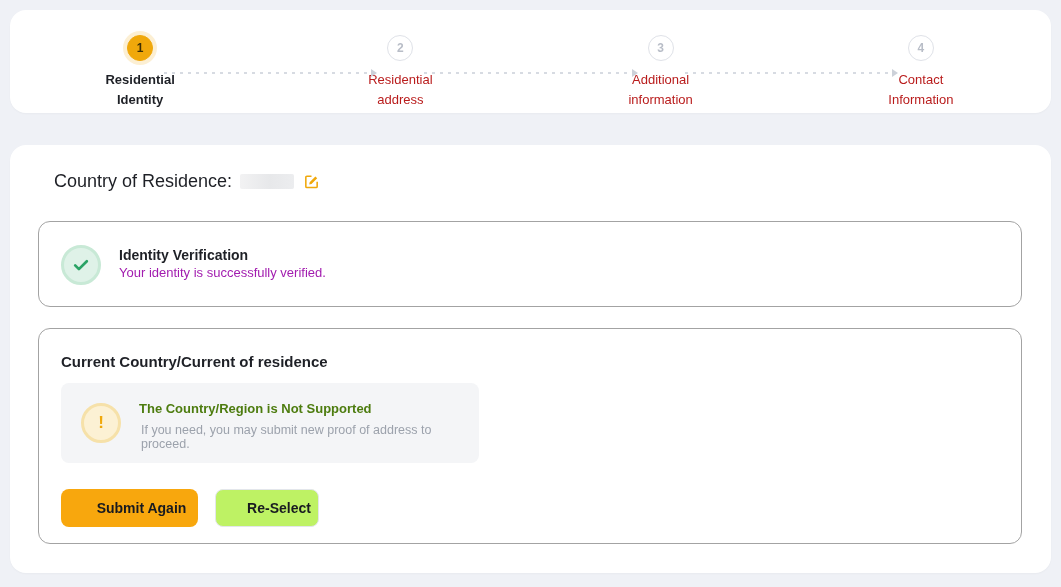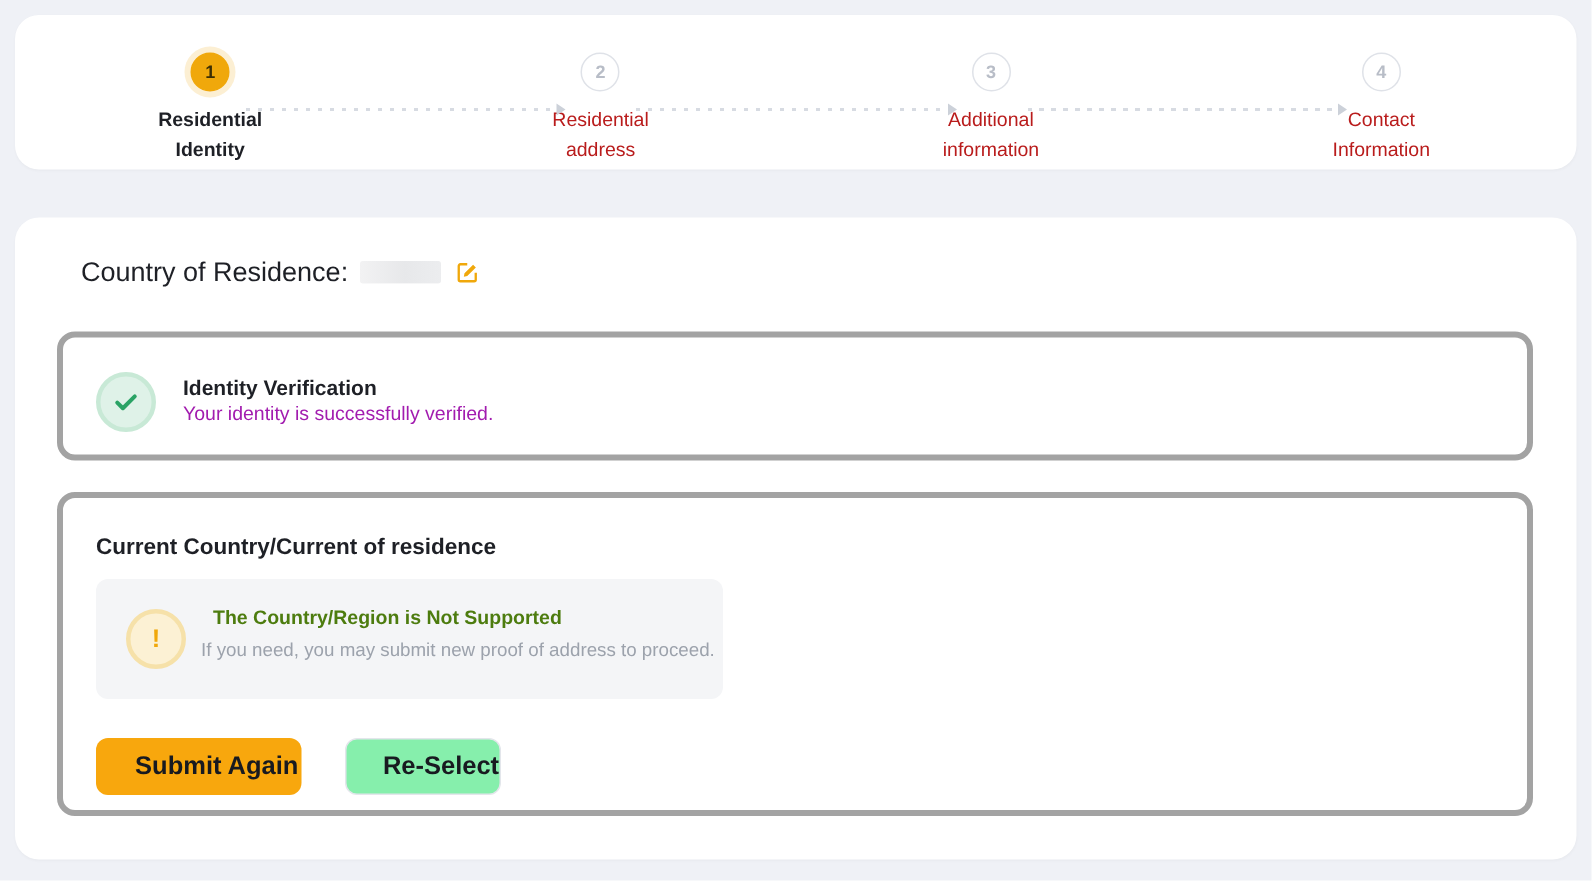--- a/index.html
+++ b/index.html
@@ -70,21 +70,21 @@
     background-color: #e9eaec;
   }
   .edit-btn {
     margin-left: 8px; width: 18px; height: 18px;
     display: inline-flex; align-items: center; justify-content: center;
     cursor: pointer; background: none; border: none; padding: 0;
   }
 
   .section {
     position: absolute; left: 28px; width: 984px;
-    border: 4px solid #a3a3a3; border-radius: 12px; background: #ffffff;
+    border: 1px solid #a3a3a3; border-radius: 12px; background: #ffffff;
   }
   .section-identity { top: 76px; height: 86px; }
   .section-residence { top: 183px; height: 216px; }
 
   .status-circle {
     position: absolute; left: 22px; top: 23px;
     width: 40px; height: 40px; border-radius: 50%;
     background: #dff2e8; border: 3px solid #c8e9d6;
     display: flex; align-items: center; justify-content: center;
   }
@@ -99,32 +99,32 @@
     background: #f4f5f7; border-radius: 8px;
   }
   .warn-circle {
     position: absolute; left: 20px; top: 20px;
     width: 40px; height: 40px; border-radius: 50%;
     background: #fcf1d4; border: 3px solid #f6e1a9;
     display: flex; align-items: center; justify-content: center;
     font-size: 17px; font-weight: 800; color: #f0a80b;
   }
   .warn-title { position: absolute; left: 78px; top: 18px; font-size: 13px; font-weight: 700; color: #4d7c0f; }
-  .warn-subtitle { position: absolute; left: 70px; top: 40px; font-size: 12.5px; color: #9ca2ac; }
+  .warn-subtitle { position: absolute; left: 80px; top: 40px; font-size: 12.5px; color: #9ca2ac; }
 
   .btn {
     position: absolute; top: 160px; height: 38px;
     border-radius: 8px; font-family: inherit;
-    font-size: 17px; font-weight: 700; color: #181a20;
+    font-size: 14px; font-weight: 700; color: #181a20;
     display: flex; align-items: center; justify-content: center;
     cursor: pointer;
     padding-left: 24px;
   }
   .btn-submit { left: 22px; width: 137px; background: #f8a70d; border: none; }
-  .btn-reselect { left: 188px; width: 104px; background: #86efac; border: 1px solid #e3e6eb; }
+  .btn-reselect { left: 176px; width: 104px; background: #bef264; border: 1px solid #e3e6eb; }
 </style>
 </head>
 <body>
 
 <div class="top-card">
   <div class="stepper">
 
     <div class="step active">
       <span class="step-circle">1</span>
       <div class="step-connector"></div>

